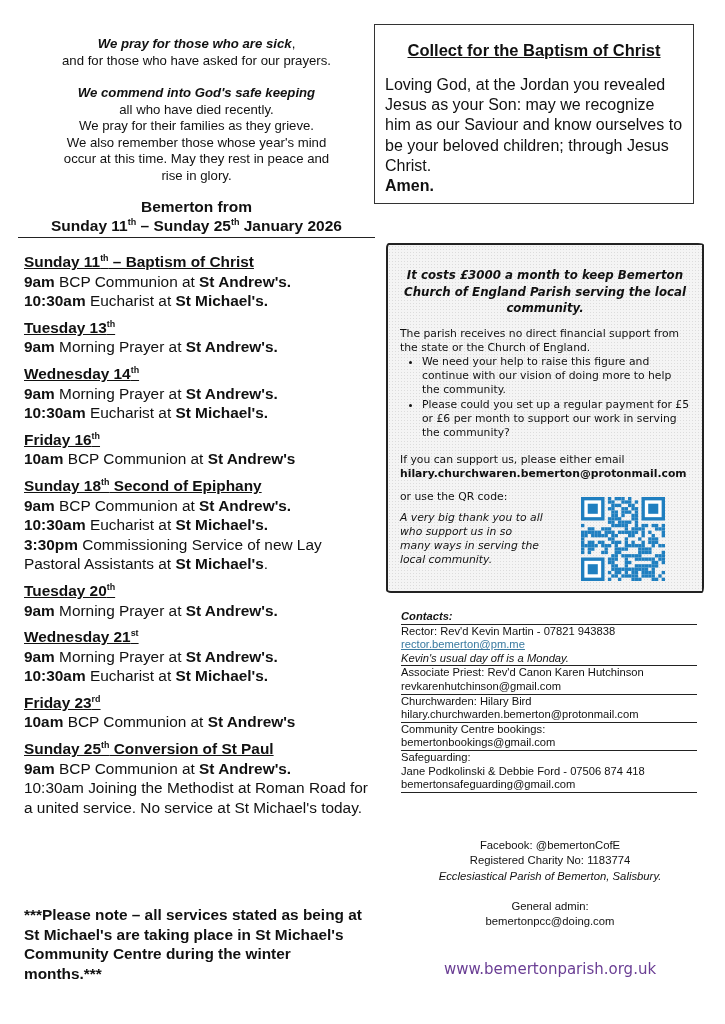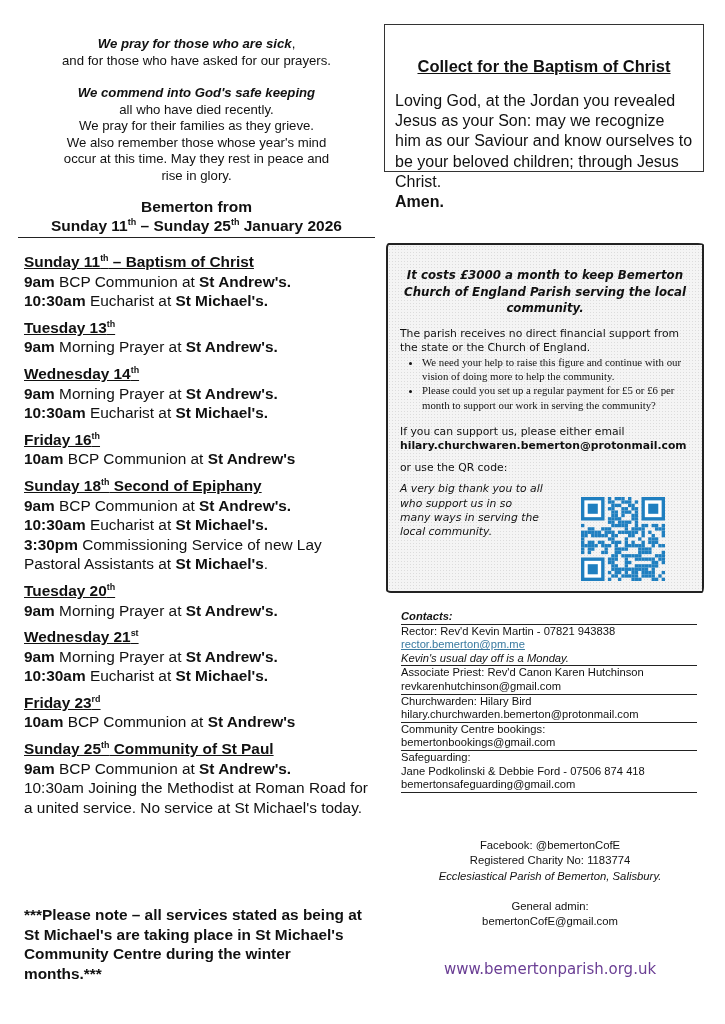--- a/index.html
+++ b/index.html
@@ -11,30 +11,30 @@
     .prayers .gap { height: 16px; }
     .svc-head { text-align: center; font-weight: bold; font-size: 15.5px; line-height: 18.5px; margin-top: 14px; padding-bottom: 2px; border-bottom: 1.5px solid #222; margin-left: -6px; margin-right: -6px; }
     sup { font-size: 0.58em; vertical-align: super; line-height: 0; }
     .services { margin-top: 14px; font-size: 15.4px; line-height: 19.6px; }
     .day { margin-bottom: 7px; }
     .day-title { font-weight: bold; text-decoration: underline; }
     .svc-line b { font-weight: bold; }
     .svc-line.allbold { font-weight: normal; }
     .note { position: absolute; left: 24px; top: 905px; width: 345px; font-weight: bold; font-size: 15.4px; line-height: 19.6px; }
 
-    .collect { position: absolute; left: 384px; top: 24px; width: 320px; height: 148px; border: 1.5px solid #333; padding: 16px 10px; box-sizing: border-box; }
+    .collect { position: absolute; left: 374px; top: 24px; width: 320px; height: 180px; border: 1.5px solid #333; padding: 0 10px; box-sizing: border-box; }
     .collect-title { text-align: center; font-weight: bold; text-decoration: underline; font-size: 16.5px; margin-top: 16px; }
     .collect-body { margin-top: 15px; font-size: 16px; line-height: 20.2px; }
     .collect-amen { font-weight: bold; font-size: 16px; line-height: 20.2px; }
 
     .appeal { position: absolute; left: 386px; top: 243px; width: 318px; height: 350px; background-color: #f4f4f4; background-image: radial-gradient(#dcdcdc 0.7px, transparent 0.8px); background-size: 3px 3px; border: 2px solid #222; border-radius: 3px 6px 2px 5px / 5px 2px 6px 3px; box-sizing: border-box; padding: 0 12px; font-family: "DejaVu Sans", sans-serif; font-size: 10.8px; line-height: 14.2px; }
     .appeal-head { text-align: center; font-weight: bold; font-style: italic; font-size: 11.8px; line-height: 16.5px; margin-top: 22px; }
     .appeal p { margin: 0; }
     .appeal .intro { margin-top: 10px; }
-    .appeal ul { margin: 0; padding-left: 22px; font-family: Liberation Serif, serif; }
+    .appeal ul { margin: 0; padding-left: 22px; }
     .appeal li { padding-left: 0; }
     .appeal .support { margin-top: 13px; }
     .appeal .email { font-weight: bold; }
     .appeal .qrtext { margin-top: 8px; }
     .appeal .thanks { margin-top: 7px; font-style: italic; width: 145px; }
     .qr { position: absolute; left: 193px; top: 252px; width: 84px; height: 84px; }
 
     .contacts { position: absolute; left: 401px; top: 610px; width: 296px; font-size: 11.2px; line-height: 13.6px; }
     .contacts-title { font-weight: bold; font-style: italic; border-bottom: 1.2px solid #222; }
     .contact-block { border-bottom: 1.2px solid #222; }
@@ -99,21 +99,21 @@
       <div class="day">
         <div class="day-title"><span>Wednesday 21</span><sup>st</sup><span></span></div>
         <div class="svc-line"><b>9am</b><span> Morning Prayer at </span><b>St Andrew's.</b></div>
         <div class="svc-line"><b>10:30am</b><span> Eucharist at </span><b>St Michael's.</b></div>
       </div>
       <div class="day">
         <div class="day-title"><span>Friday 23</span><sup>rd</sup><span></span></div>
         <div class="svc-line"><b>10am</b><span> BCP Communion at </span><b>St Andrew's</b></div>
       </div>
       <div class="day">
-        <div class="day-title"><span>Sunday 25</span><sup>th</sup><span> Community of St Paul</span></div>
+        <div class="day-title"><span>Sunday 25</span><sup>th</sup><span> Conversion of St Paul</span></div>
         <div class="svc-line"><b>9am</b><span> BCP Communion at </span><b>St Andrew's.</b></div>
         <div class="svc-line allbold"><span>10:30am Joining the Methodist at Roman Road for a united service.  No service at St Michael's today.</span></div>
       </div>
     </div>
 </div>
 
 <div class="note">***Please note – all services stated as being at St Michael's are taking place in St Michael's Community Centre during the winter months.***</div>
 
 <div class="collect">
   <div class="collect-title">Collect for the Baptism of Christ</div>
@@ -419,15 +419,15 @@
     <div>bemertonsafeguarding@gmail.com</div>
   </div>
 </div>
 
 <div class="footer">
   <p>Facebook: @bemertonCofE</p>
   <p>Registered Charity No: 1183774</p>
   <p class="italic">Ecclesiastical Parish of Bemerton, Salisbury.</p>
   <div class="gap"></div>
   <p>General admin:</p>
-  <p>bemertonCofE@gmail.com</p>
+  <p>bemertonpcc@doing.com</p>
 </div>
 <div class="website">www.bemertonparish.org.uk</div>
 
 </body></html>

